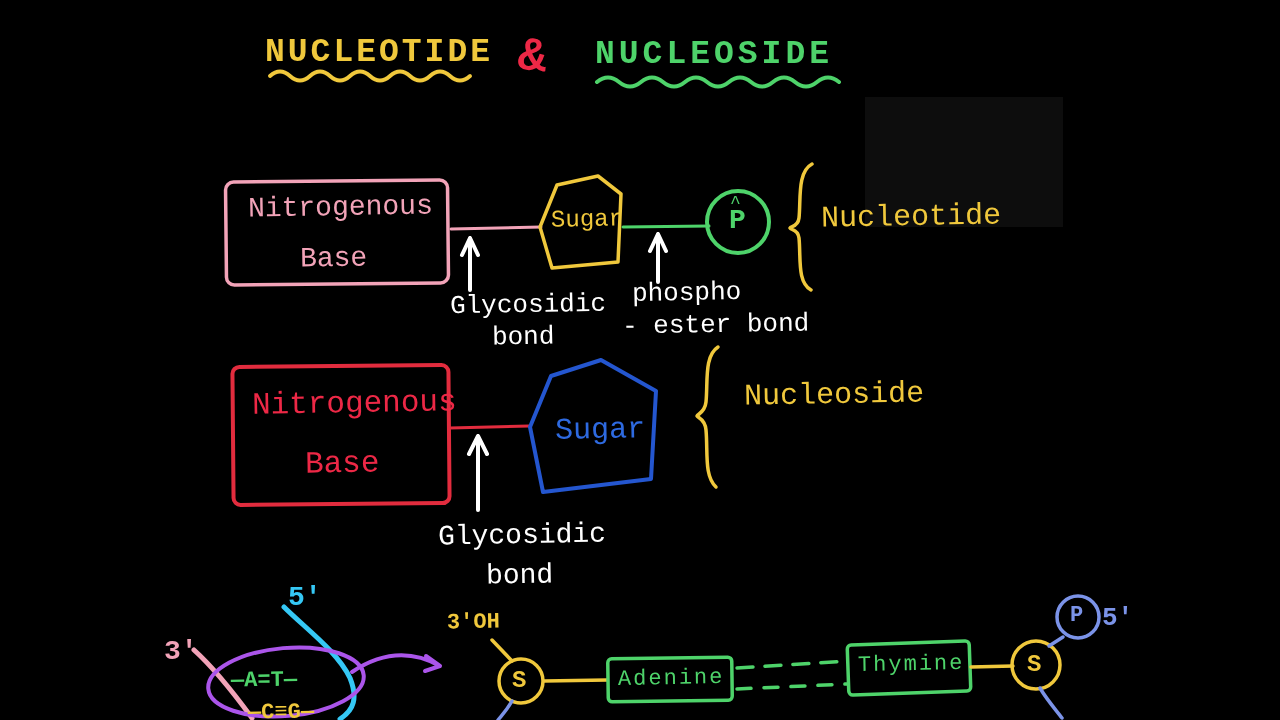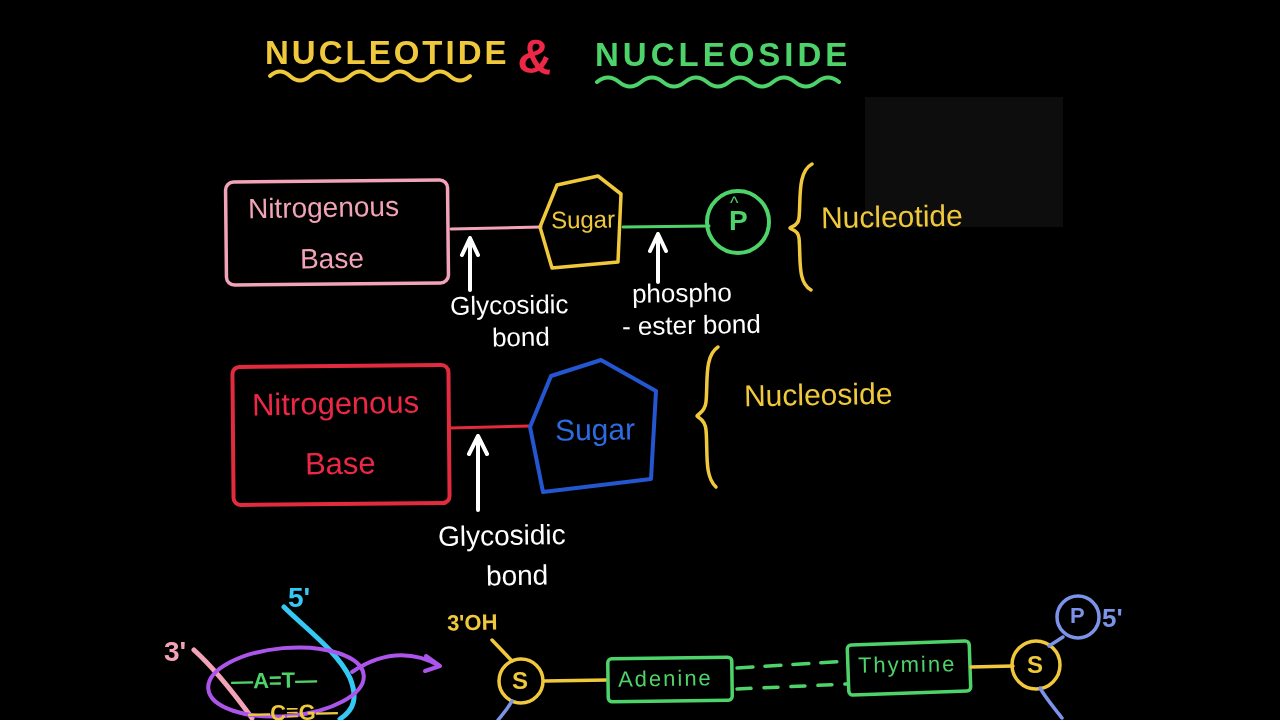--- a/index.html
+++ b/index.html
@@ -1,17 +1,17 @@
 <!DOCTYPE html>
 <html><head>
 <meta charset="utf-8">
 <style>
   html,body{margin:0;padding:0;background:#000;}
   #board{position:relative;width:1140px;height:720px;background:#000;overflow:hidden;
-         font-family:Liberation Sans, sans-serif;}
+         font-family:Liberation Mono, monospace;}
   #strokes{position:absolute;left:0;top:0;width:1280px;height:720px;}
   .lbl{position:absolute;white-space:nowrap;line-height:1;}
   .c-yellow{color:#f0c83c}
   .c-green{color:#4ed36a}
   .c-red{color:#ed2846}
   .c-pink{color:#f2a3b8}
   .c-blue{color:#2e6ae0}
   .c-cyan{color:#35c8f5}
   .c-slate{color:#7b93e8}
   .title-word{font-size:33px;font-weight:bold;letter-spacing:3px;}

